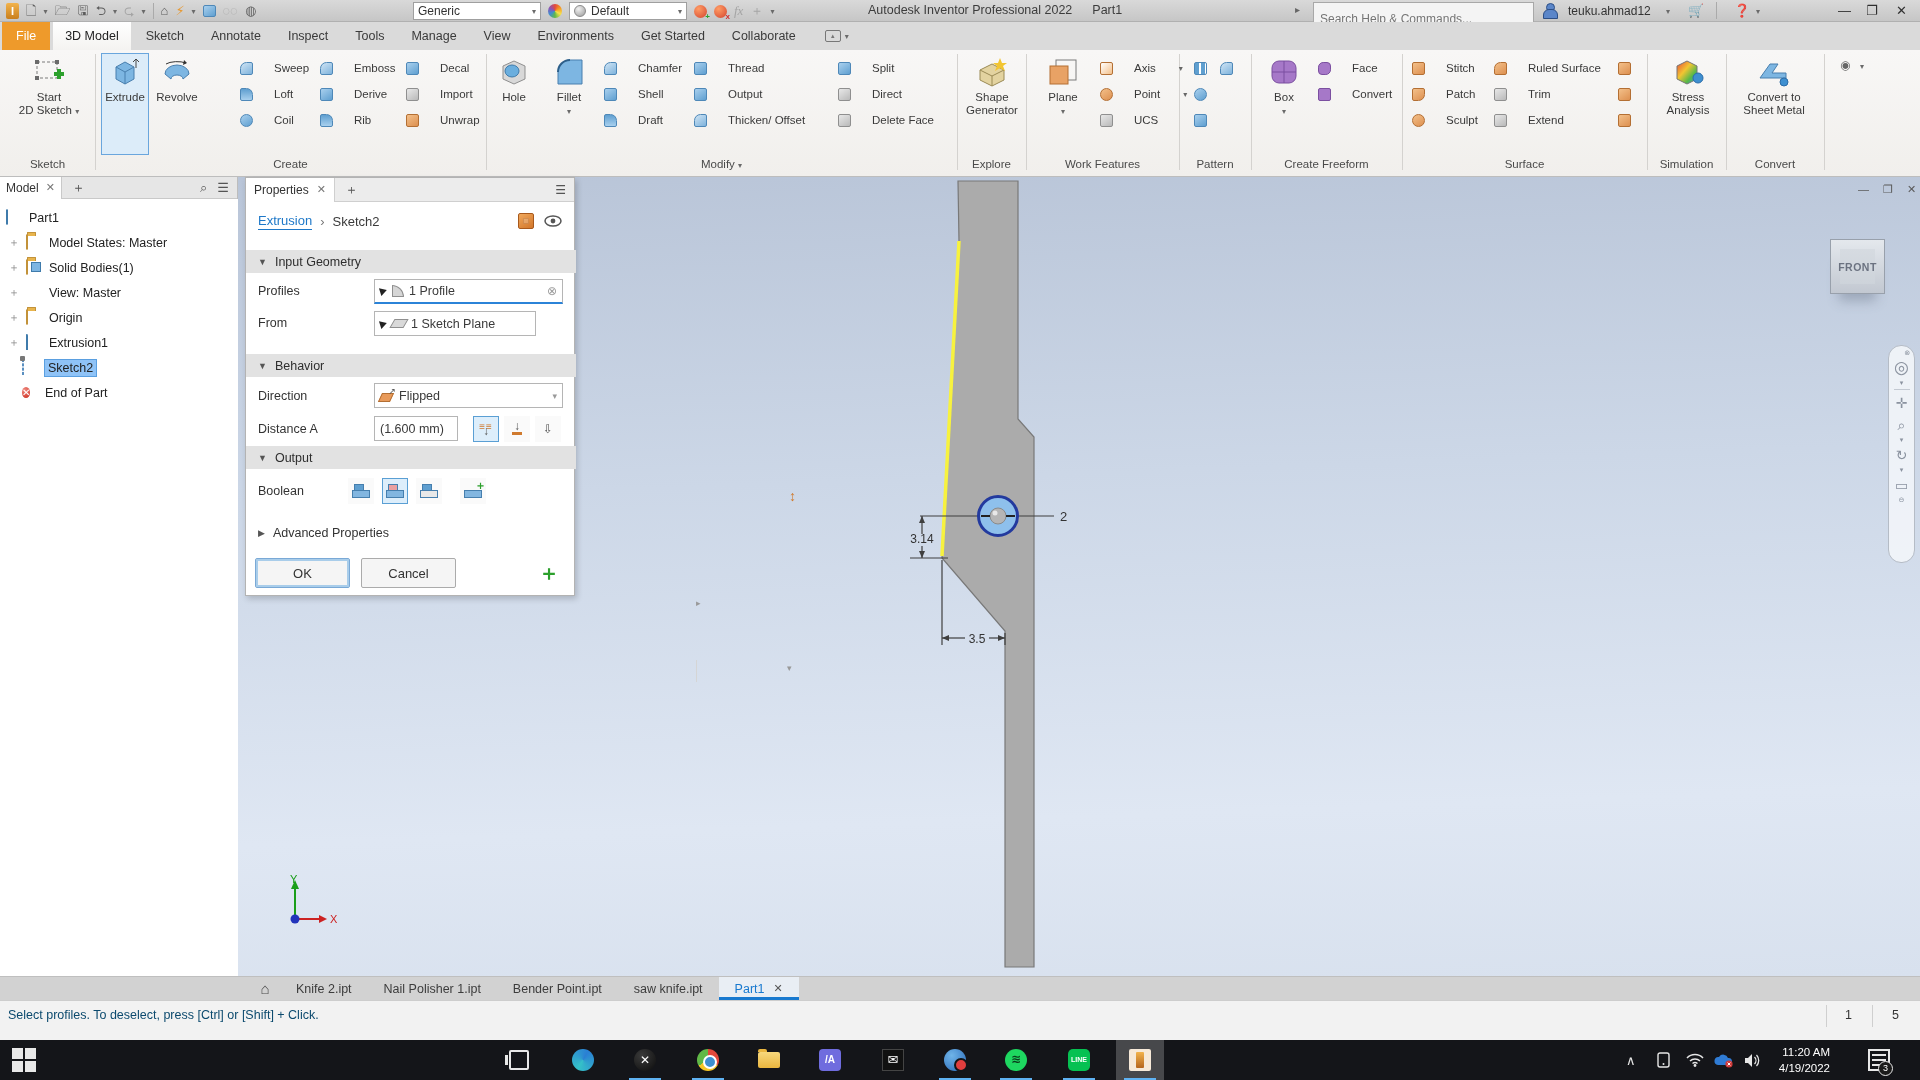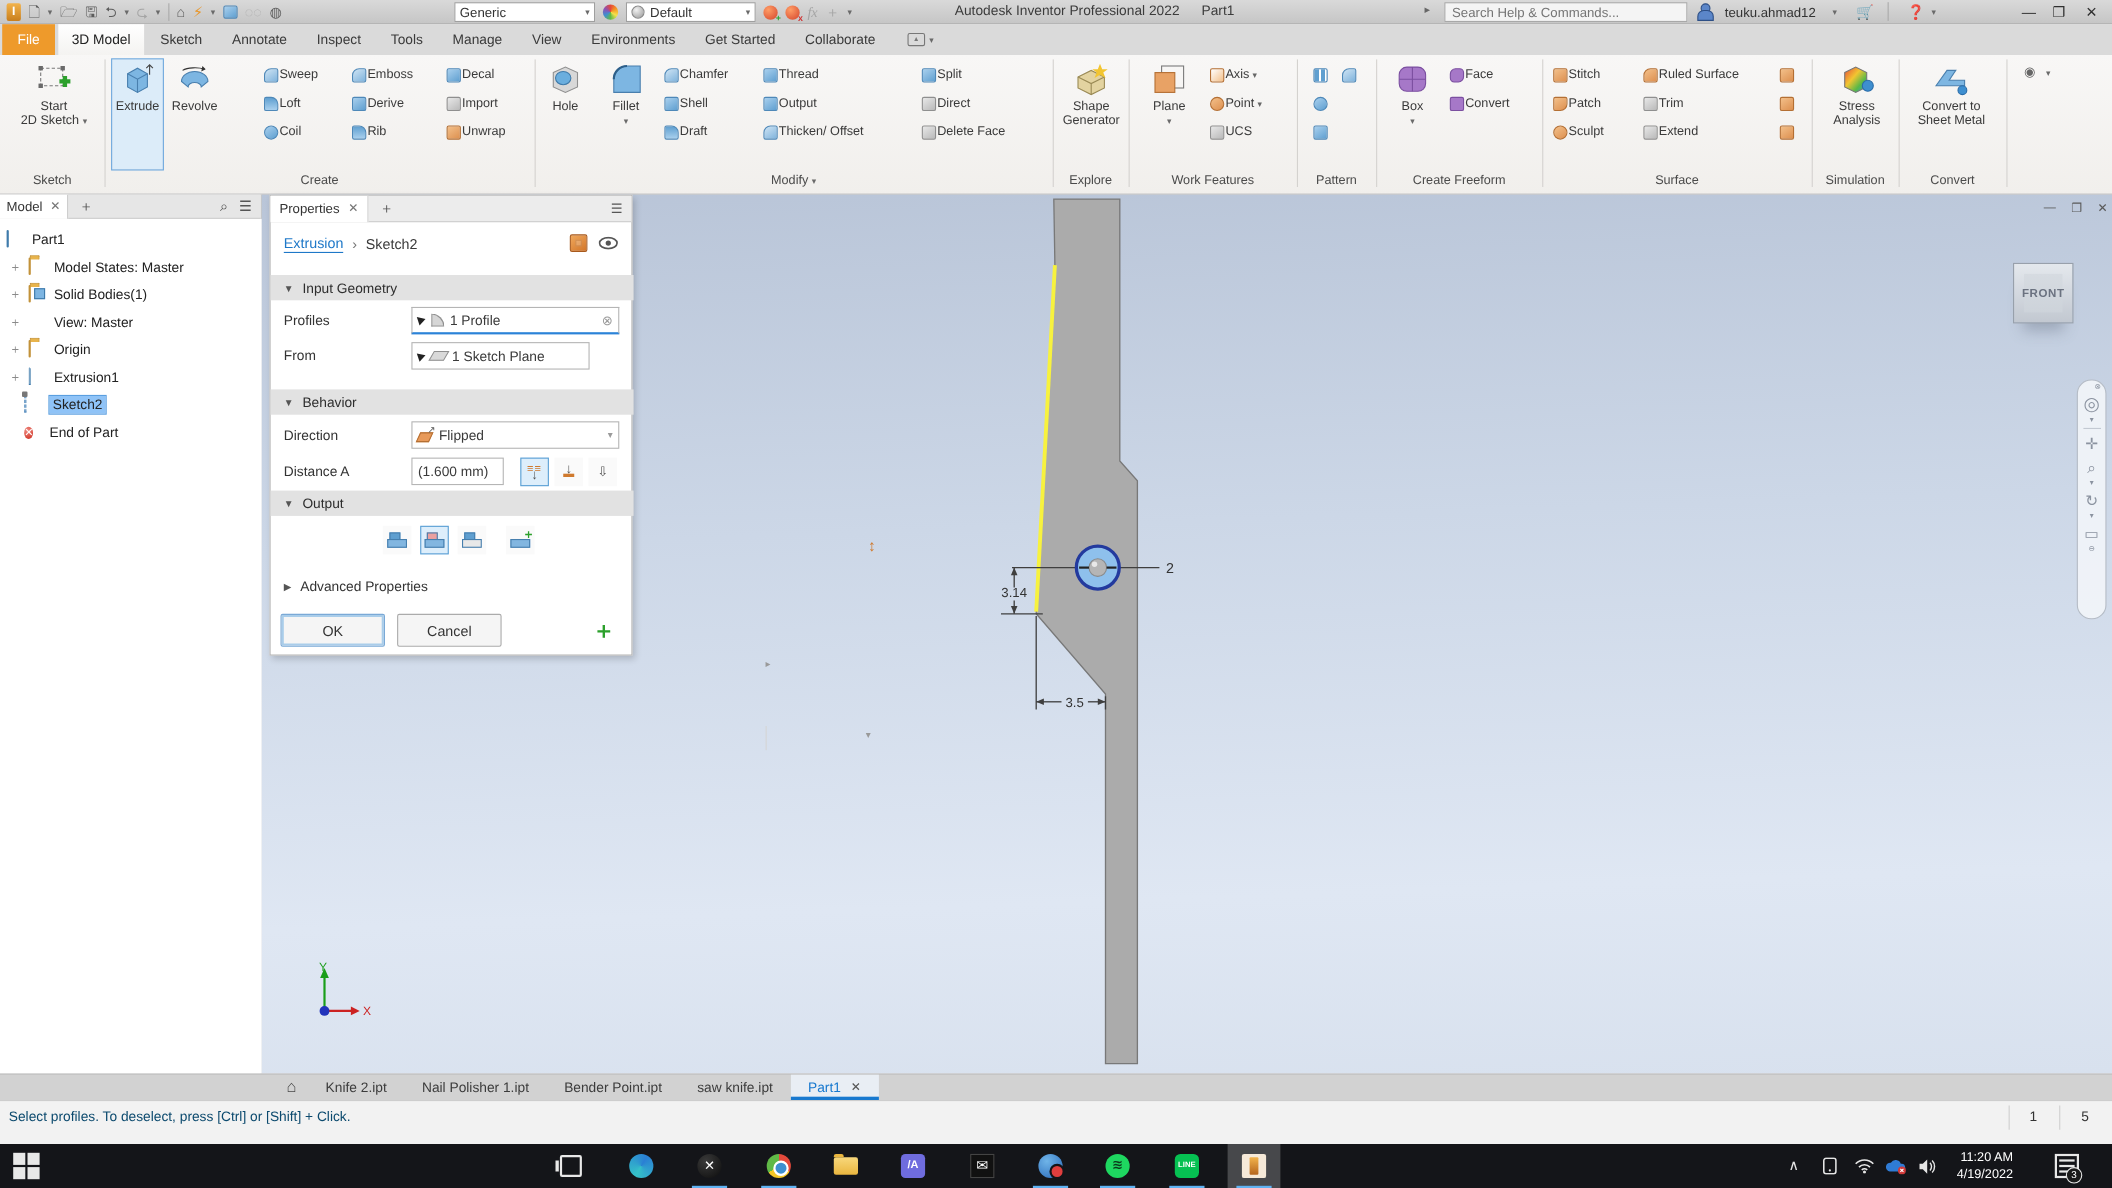--- a/index.html
+++ b/index.html
@@ -18,21 +18,21 @@
   .ilogo { width:13px; height:16px; background:linear-gradient(#f2b34c,#c97f1d); border-radius:2px;
     color:#fff; font-weight:bold; font-size:11px; text-align:center; line-height:16px; }
   .qsel { height:18px; background:#fff; border:1px solid #9f9f9f; display:flex; align-items:center;
     padding:0 4px; gap:5px; font-size:12px; color:#333; }
   .sphere { width:12px; height:12px; border-radius:50%; background:radial-gradient(circle at 35% 30%,#f1f1f1,#9a9a9a); border:1px solid #8a8a8a;}
   .cwheel { width:14px; height:14px; border-radius:50%; background:conic-gradient(#e4493b,#f59a23,#f5e14b,#60b947,#3e8fd0,#8c52b5,#e4493b); }
   .appball { width:13px; height:13px; border-radius:50%; background:radial-gradient(circle at 35% 30%,#ff9d66,#d4442c); position:relative; }
   .appball .bdg { position:absolute; right:-3px; bottom:-3px; font-size:8px; font-weight:bold; }
   #title-text { position:absolute; top:3px; left:868px; display:flex; gap:20px; font-size:12.5px; color:#3c3c3c; }
   #help-search { position:absolute; left:1313px; top:2px; width:221px; height:18px; border:1px solid #a8a8a8;
-    background:#f4f4f4; font-size:12px; color:#555; padding:0 6px; font-family:inherit; }
+    background:#f4f4f4; font-size:12px; color:#555; padding:16px 6px; font-family:inherit; }
   .person { width:14px; height:14px; position:relative; }
   .person::before { content:""; position:absolute; left:4px; top:0; width:7px; height:7px; border-radius:50%; background:#5b86c9; border:1px solid #2d4f86;}
   .person::after { content:""; position:absolute; left:1px; top:6px; width:13px; height:8px; border-radius:6px 6px 0 0; background:#5b86c9; border:1px solid #2d4f86;}
   .winbtn { font-size:13px; color:#2f2f2f; }
 
   
   #tabrow { position:absolute; left:0; top:22px; width:1920px; height:28px; background:#dadada; display:flex; align-items:stretch; padding-left:2px; }
   .rtab { padding:0 12px; display:flex; align-items:center; font-size:12.5px; color:#3a3a3a; margin-right:3px; }
   .rtab.file { background:#ee9a2b; color:#fff; padding:0 14px; }
   .rtab.active { background:linear-gradient(#ffffff,#f4f3f1); color:#222; }
@@ -41,21 +41,21 @@
 
   
   #ribbon { position:absolute; left:0; top:50px; width:1920px; height:127px;
     background:linear-gradient(#f8f7f6,#f1efec); border-bottom:1px solid #bdbdbd; }
   .pdiv { position:absolute; top:4px; height:116px; width:1px; background:#d4d2cf; }
   .plabel { position:absolute; top:108px; height:16px; font-size:11.5px; color:#4a4a4a; text-align:center; }
   .bb { position:absolute; top:4px; height:100px; text-align:center; cursor:default; }
   .bb .bicon { margin:2px auto 1px; display:block; }
   .bb .bl { font-size:11.5px; line-height:13px; color:#3a3a3a; }
   .bb.sel { background:#dcecf9; outline:1px solid #6aa6dd; }
-  .sb { position:absolute; height:20px; display:flex; align-items:center; gap:1px; }
+  .sb { position:absolute; height:20px; display:flex; align-items:center; gap:21px; }
   .sb .lb { font-size:11.5px; color:#3a3a3a; white-space:nowrap; }
   .i { width:13px; height:13px; flex:0 0 13px; border-radius:2px; }
   .i-b  { background:linear-gradient(145deg,#a9d0ee,#5f9fd0); border:1px solid #4e88b8; }
   .i-b2 { background:linear-gradient(145deg,#cfe4f4,#7fb3dc); border:1px solid #4e88b8; border-radius:50% 2px 2px 2px; }
   .i-b3 { background:linear-gradient(#5f9fd0,#a9d0ee); border:1px solid #4e88b8; border-radius:2px 50% 2px 2px; }
   .i-o  { background:linear-gradient(145deg,#f3c08a,#dd9050); border:1px solid #b46f33; }
   .i-g  { background:linear-gradient(145deg,#e8e8e8,#b9b9b9); border:1px solid #8f8f8f; }
   .i-or { background:linear-gradient(145deg,#f3c08a,#dd9050); border:1px solid #b46f33; border-radius:50%; }
   .sdrop { font-size:8px; color:#666; margin-left:2px; }
 
@@ -725,20 +725,23 @@
   <div class="mbtn" style="left:289px;top:238px;border:none">
     <span class="dirico">
         <span class="ar">⇩</span>
       </span>
   </div>
 
   <div class="psec" style="position:absolute;left:0;top:268px;width:330px">
     <span class="tri">▼</span>
       <span>Output</span>
   </div>
+  <div class="prow" style="top:300px">
+    <span>Boolean</span>
+  </div>
   <div class="mbtn" style="left:102px;top:300px;border:none">
     <span class="boolico">
         <span class="b1"></span>
         <span class="b2"></span>
       </span>
   </div>
   <div class="mbtn sel" style="left:136px;top:300px">
     <span class="boolico cut">
         <span class="b1"></span>
         <span class="b2"></span>

